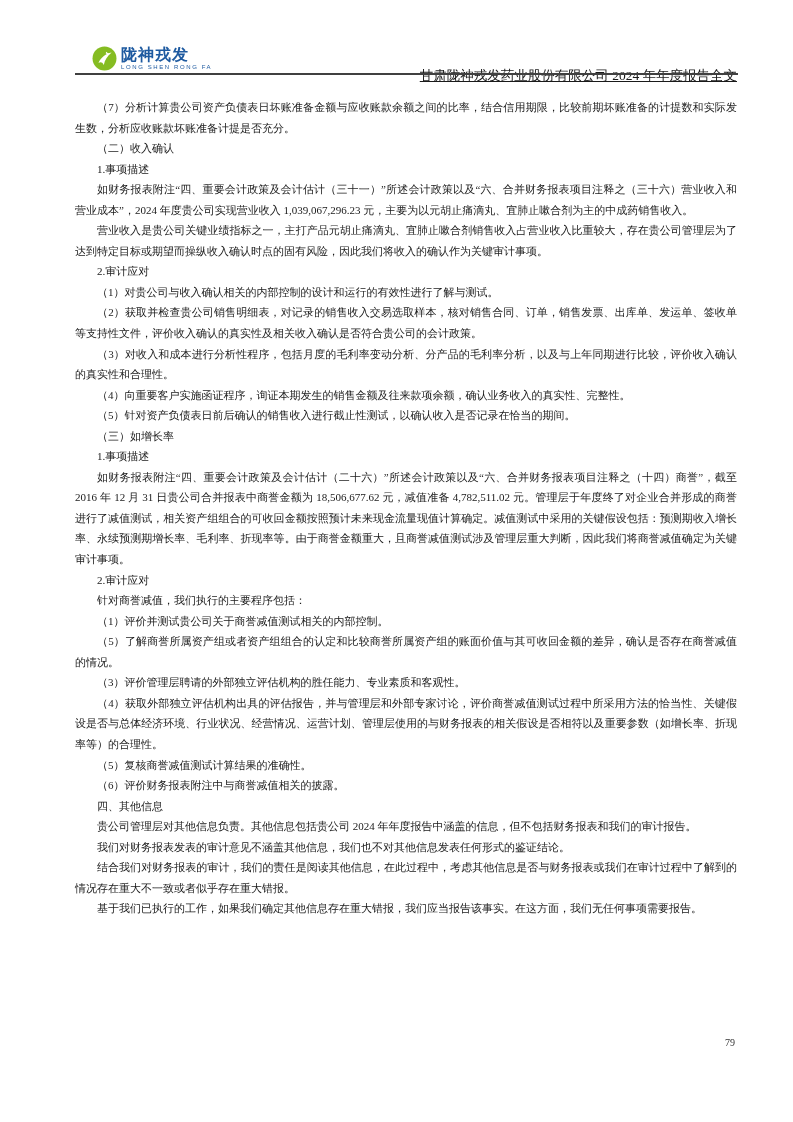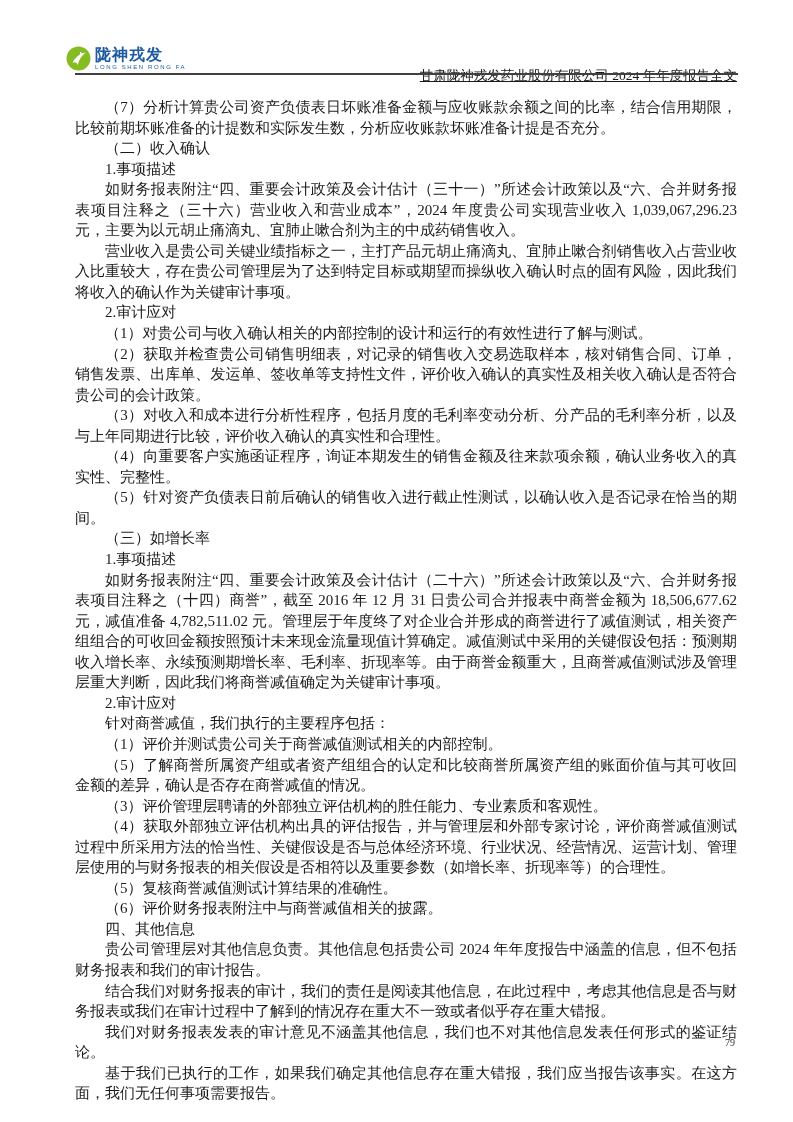--- a/index.html
+++ b/index.html
@@ -7,21 +7,21 @@
     width: 793px; height: 1122px;
     background: #ffffff;
     font-family: "Liberation Serif", "DejaVu Serif", serif;
     color: #1a1a1a;
     position: relative;
     overflow: hidden;
   }
   .page { position: absolute; inset: 0; }
 
   
-  .header { position: absolute; left: 62px; right: 56px; top: 0; height: 91px; }
+  .header { position: absolute; left: 88px; right: 56px; top: 0; height: 91px; }
   .logo { position: absolute; left: 4px; top: 46px; display: flex; align-items: flex-start; }
   .logo-icon { width: 25px; height: 25px; display: block; }
   .logo-text { margin-left: 4px; display: flex; flex-direction: column; }
   .brand-cn {
     font-size: 16px; font-weight: bold; color: #1e5aa0;
     letter-spacing: 1px; line-height: 17px; font-family: "Liberation Sans", sans-serif;
   }
   .brand-en {
     font-size: 6px; color: #1e5aa0; letter-spacing: 1.6px;
     line-height: 7px; margin-top: 1px; font-family: "Liberation Sans", sans-serif;
@@ -31,21 +31,21 @@
     font-size: 13.5px; color: #1a1a1a; white-space: nowrap; text-decoration: underline;
   }
   .header-divider {
     position: absolute; left: 75px; width: 663px; top: 73px;
     border-top: 2px solid #404040; height: 0;
   }
 
   
   .doc-body {
     position: absolute; left: 75px; top: 97px; width: 662px;
-    font-size: 15px; line-height: 20.55px;
+    font-size: 11px; line-height: 20.55px;
     text-align: justify;
   }
   .para { margin: 0; text-indent: 2em; }
 
   
   .page-number {
     position: absolute; right: 58px; top: 1037px;
     font-size: 10px; color: #333;
   }
 </style>
@@ -89,20 +89,20 @@
       <p class="para">2.审计应对</p>
       <p class="para">针对商誉减值，我们执行的主要程序包括：</p>
       <p class="para">（1）评价并测试贵公司关于商誉减值测试相关的内部控制。</p>
       <p class="para">（5）了解商誉所属资产组或者资产组组合的认定和比较商誉所属资产组的账面价值与其可收回金额的差异，确认是否存在商誉减值的情况。</p>
       <p class="para">（3）评价管理层聘请的外部独立评估机构的胜任能力、专业素质和客观性。</p>
       <p class="para">（4）获取外部独立评估机构出具的评估报告，并与管理层和外部专家讨论，评价商誉减值测试过程中所采用方法的恰当性、关键假设是否与总体经济环境、行业状况、经营情况、运营计划、管理层使用的与财务报表的相关假设是否相符以及重要参数（如增长率、折现率等）的合理性。</p>
       <p class="para">（5）复核商誉减值测试计算结果的准确性。</p>
       <p class="para">（6）评价财务报表附注中与商誉减值相关的披露。</p>
       <p class="para">四、其他信息</p>
       <p class="para">贵公司管理层对其他信息负责。其他信息包括贵公司 2024 年年度报告中涵盖的信息，但不包括财务报表和我们的审计报告。</p>
+      <p class="para">我们对财务报表发表的审计意见不涵盖其他信息，我们也不对其他信息发表任何形式的鉴证结论。</p>
       <p class="para">结合我们对财务报表的审计，我们的责任是阅读其他信息，在此过程中，考虑其他信息是否与财务报表或我们在审计过程中了解到的情况存在重大不一致或者似乎存在重大错报。</p>
-      <p class="para">我们对财务报表发表的审计意见不涵盖其他信息，我们也不对其他信息发表任何形式的鉴证结论。</p>
       <p class="para">基于我们已执行的工作，如果我们确定其他信息存在重大错报，我们应当报告该事实。在这方面，我们无任何事项需要报告。</p>
     </div>
 
   <div class="page-number">79</div>
 
 </div>
 
 </body></html>

